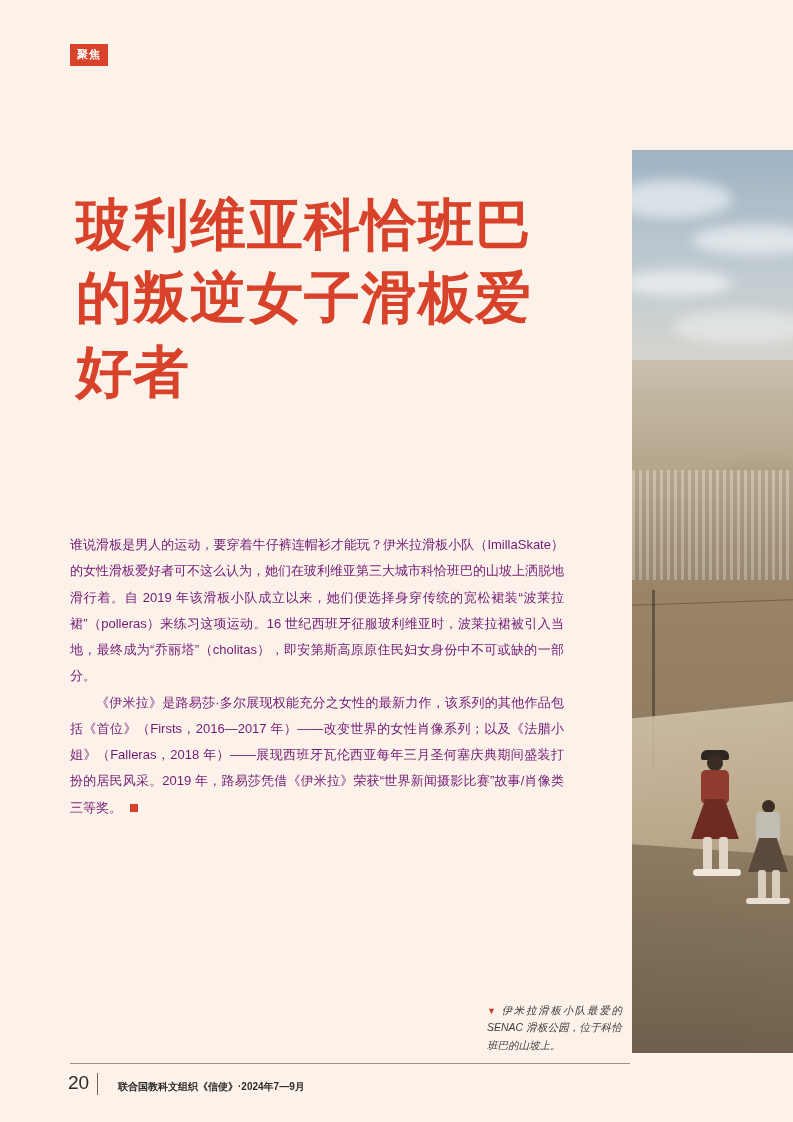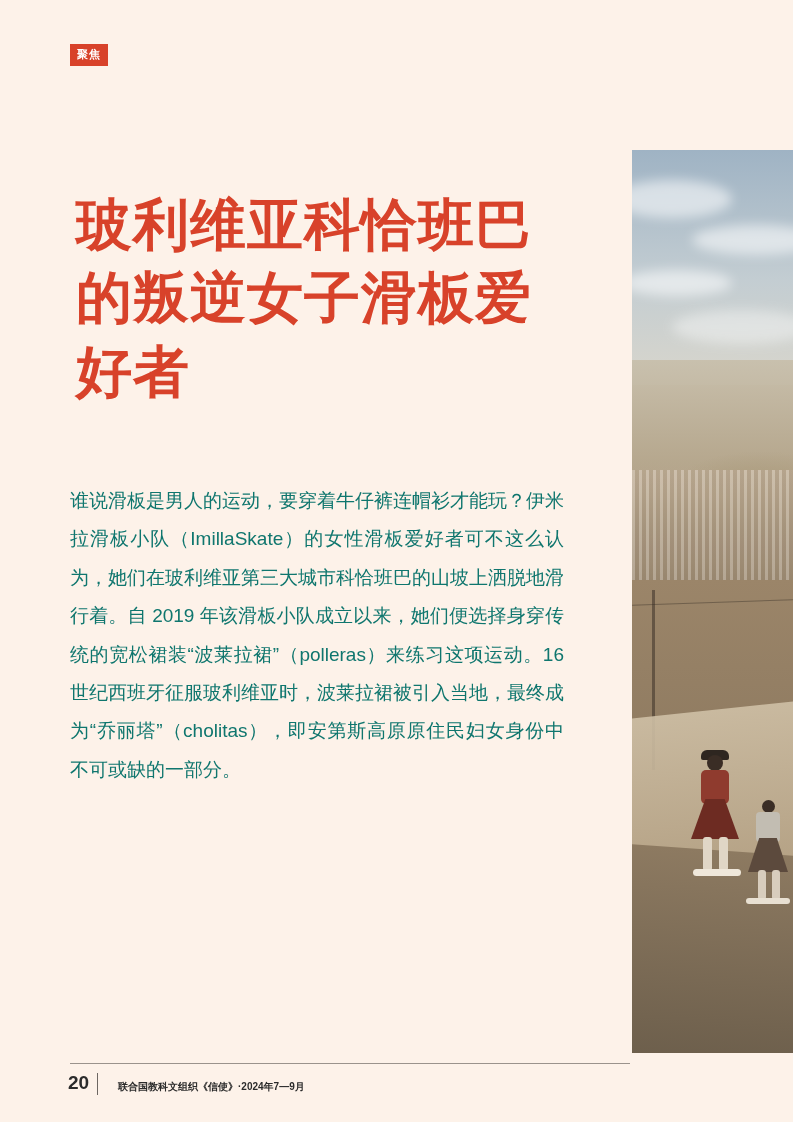--- a/index.html
+++ b/index.html
@@ -184,25 +184,25 @@
     font-weight: bold;
     line-height: 1.32;
     letter-spacing: 1px;
     margin-left: 8px;
   }
 
   
   .body {
     position: absolute;
     left: 70px;
-    top: 482px;
+    top: 532px;
     width: 494px;
-    font-size: 19px;
+    font-size: 13px;
     line-height: 2.02;
-    color: #0f766e;
+    color: #701a75;
     text-align: justify;
   }
   .body p { margin: 0; }
   .body p.indent { text-indent: 2em; }
   .endmark {
     display: inline-block;
     width: 8px;
     height: 8px;
     background: #d8422a;
     margin-left: 8px;
@@ -216,21 +216,21 @@
     top: 1063px;
     width: 560px;
     height: 1px;
     background: #9a938c;
   }
   .page-num {
     position: absolute;
     left: 68px;
     top: 1072px;
     font-size: 19px;
-    font-weight: bold;
+    font-weight: normal;
     color: #2b2b2b;
   }
   .footer-div {
     position: absolute;
     left: 97px;
     top: 1073px;
     width: 1px;
     height: 22px;
     background: #6d6762;
   }
@@ -278,25 +278,29 @@
         <div class="s2-head"></div>
         <div class="s2-body"></div>
         <div class="s2-skirt"></div>
         <div class="s2-leg l"></div>
         <div class="s2-leg r"></div>
         <div class="s2-board"></div>
       </div>
     </div>
   </div>
 
+  <div class="caption">
+    <span class="tri">▼</span><span>伊米拉滑板小队最爱的 SENAC 滑板公园，位于科恰班巴的山坡上。</span>
+  </div>
 
   <h1 class="title">玻利维亚科恰班巴的叛逆女子滑板爱好者</h1>
 
   <div class="body">
     <p>谁说滑板是男人的运动，要穿着牛仔裤连帽衫才能玩？伊米拉滑板小队（ImillaSkate）的女性滑板爱好者可不这么认为，她们在玻利维亚第三大城市科恰班巴的山坡上洒脱地滑行着。自 2019 年该滑板小队成立以来，她们便选择身穿传统的宽松裙装“波莱拉裙”（polleras）来练习这项运动。16 世纪西班牙征服玻利维亚时，波莱拉裙被引入当地，最终成为“乔丽塔”（cholitas），即安第斯高原原住民妇女身份中不可或缺的一部分。</p>
+    <p class="indent"><span>《伊米拉》是路易莎·多尔展现权能充分之女性的最新力作，该系列的其他作品包括《首位》（Firsts，2016—2017 年）——改变世界的女性肖像系列；以及《法腊小姐》（Falleras，2018 年）——展现西班牙瓦伦西亚每年三月圣何塞庆典期间盛装打扮的居民风采。2019 年，路易莎凭借《伊米拉》荣获“世界新闻摄影比赛”故事/肖像类三等奖。</span><span class="endmark"></span></p>
   </div>
 
   <div class="footer-rule"></div>
   <div class="page-num">20</div>
   <div class="footer-div"></div>
   <div class="footer-text">联合国教科文组织《信使》·2024年7—9月</div>
 
 </div>
 
 </body></html>

